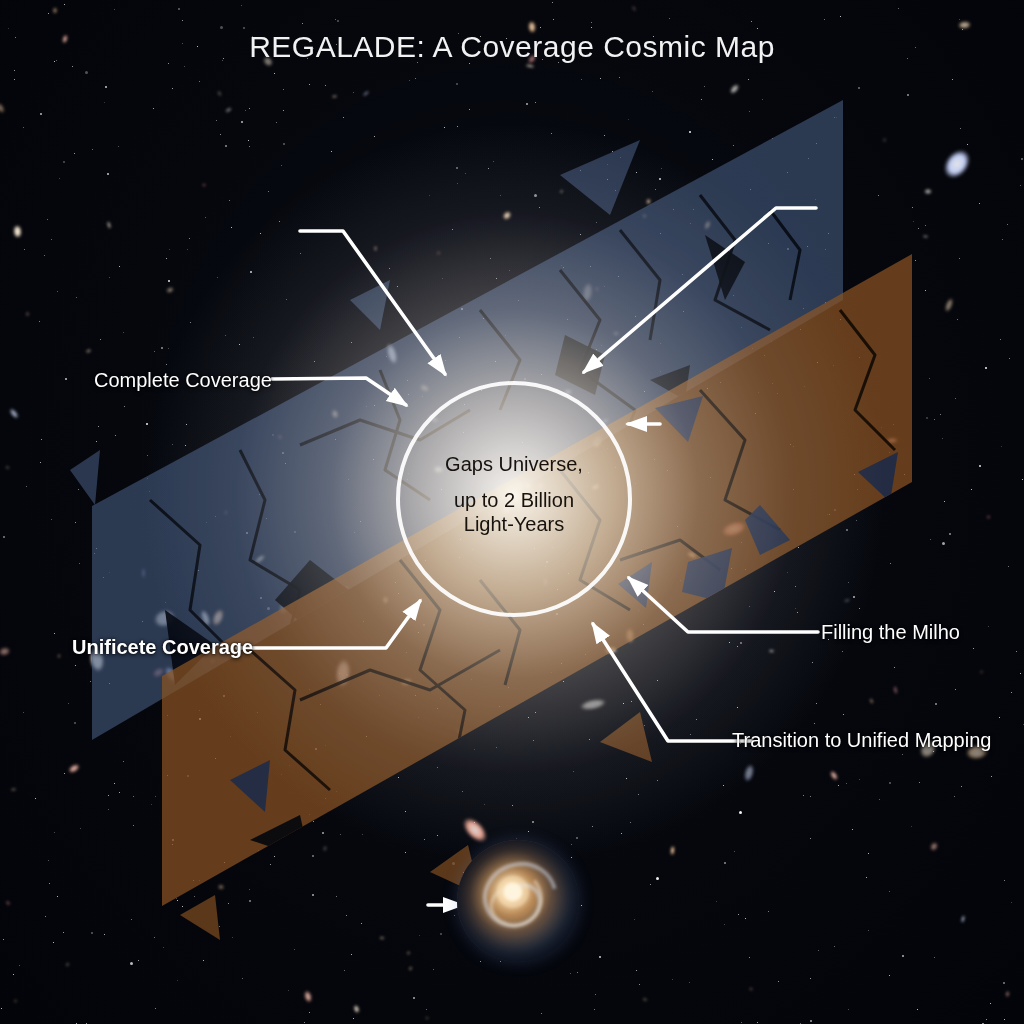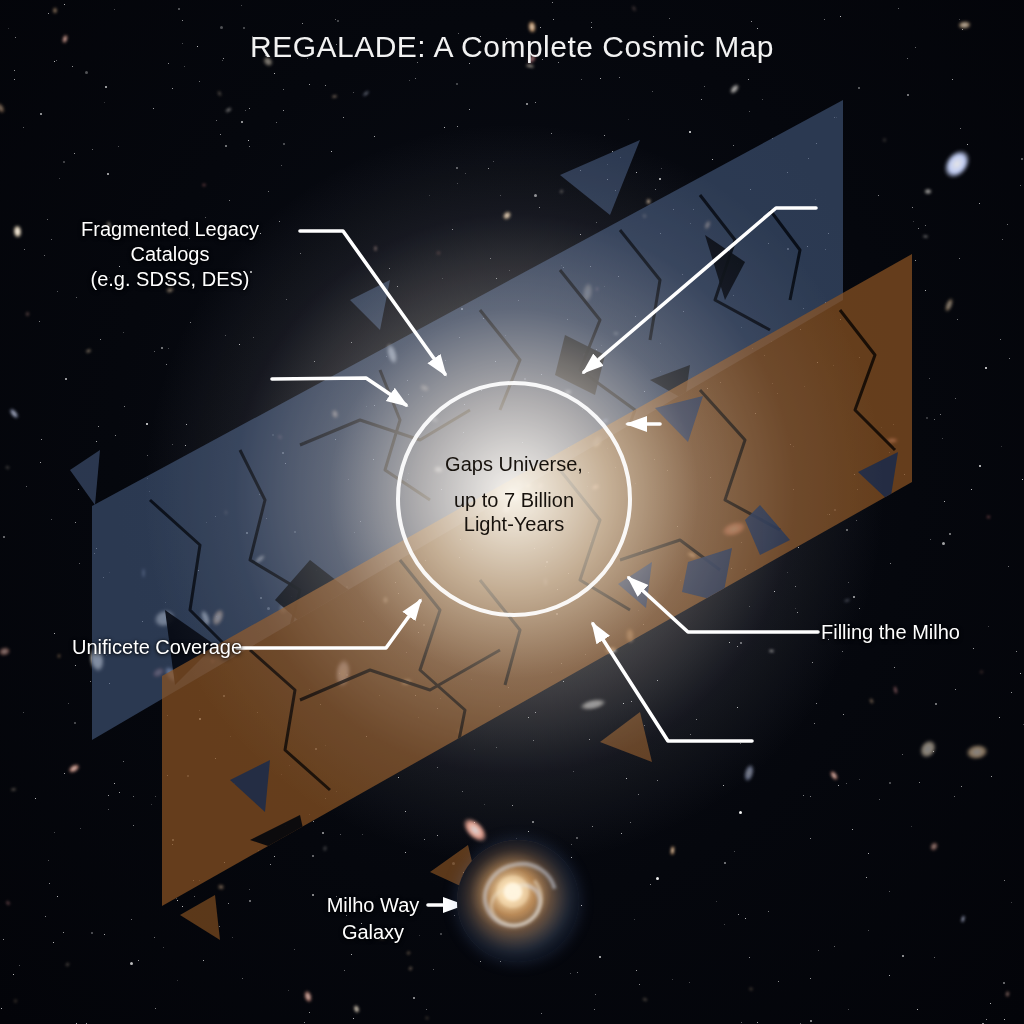--- a/index.html
+++ b/index.html
@@ -28,21 +28,21 @@
   }
   .label{
     position:absolute;color:#ffffff;font-size:20px;line-height:25px;
     text-shadow:0 1px 4px rgba(0,0,0,.95),0 0 2px rgba(0,0,0,.7);
     white-space:nowrap;
   }
   .label .l2-indent{display:block;margin-left:14px;}
   #lbl-fragmented{left:40px;top:217px;width:260px;text-align:center;white-space:normal;}
   #lbl-complete{left:94px;top:368px;}
   #lbl-regalade{left:680px;top:412px;}
-  #lbl-unificete{left:72px;top:635px;}
+  #lbl-unificete{left:72px;top:635px;font-weight:bold;}
   #lbl-filling{left:821px;top:620px;}
   #lbl-transition{left:732px;top:728px;}
   #lbl-milky{left:312px;top:892px;width:122px;text-align:center;line-height:27px;}
   #center-text{
     position:absolute;left:396px;top:452px;width:236px;text-align:center;
     color:#17120d;font-size:20px;line-height:24px;font-weight:500;
   }
   #center-text .gap{display:block;height:12px;}
   #page-title{
     position:absolute;left:0;top:30px;width:1024px;text-align:center;
@@ -985,39 +985,33 @@
         </defs>
       <g filter="url(#mwb)">
         <path d="M54,48 C72,38 86,52 80,68 C72,88 44,90 32,72 C20,52 34,28 58,24 C76,21 92,32 96,48" fill="none" stroke="#d8e2f2" stroke-width="4" opacity="0.5"></path>
         <path d="M62,54 C52,44 36,50 34,62 C32,78 50,88 66,82 C84,75 88,54 76,40" fill="none" stroke="#e8d9c2" stroke-width="3.5" opacity="0.55"></path>
         <circle cx="55" cy="51" r="16" fill="#ffe9c4" opacity="0.45"></circle>
         <circle cx="55" cy="51" r="9" fill="#fff6e0" opacity="0.95"></circle>
       </g>
     </svg>
   </div>
 
-  <div id="page-title">REGALADE: A Complete Cosmic Map</div>
-
-  <div class="label" id="lbl-fragmented">
-    <span>Fragmented Legacy Catalogs</span><br>
-    <span>(e.g. SDSS, DES)</span>
-  </div>
-
+  <div id="page-title">REGALADE: A Coverage Cosmic Map</div>
+
+
+  <div class="label" id="lbl-complete">Complete Coverage</div>
 
 
   <div class="label" id="lbl-unificete">Unificete Coverage</div>
 
   <div class="label" id="lbl-filling">Filling the Milho</div>
 
-
-  <div class="label" id="lbl-milky">
-    <span>Milho Way</span><br>
-    <span>Galaxy</span>
-  </div>
+  <div class="label" id="lbl-transition">Transition to Unified Mapping</div>
+
 
   <div id="center-text">
     <span>Gaps Universe,</span>
     <span class="gap"></span>
-    <span>up to 7 Billion</span><br>
+    <span>up to 2 Billion</span><br>
     <span>Light-Years</span>
   </div>
 
 </div>
 
 </body></html>

